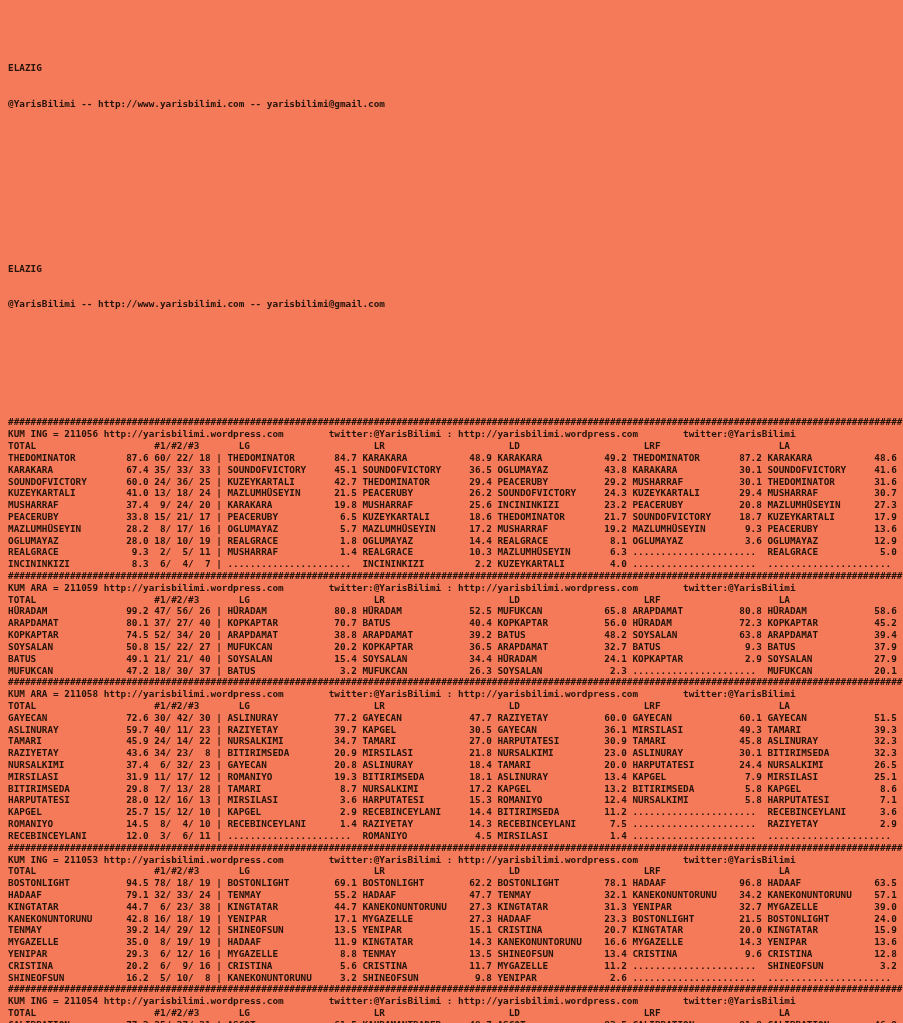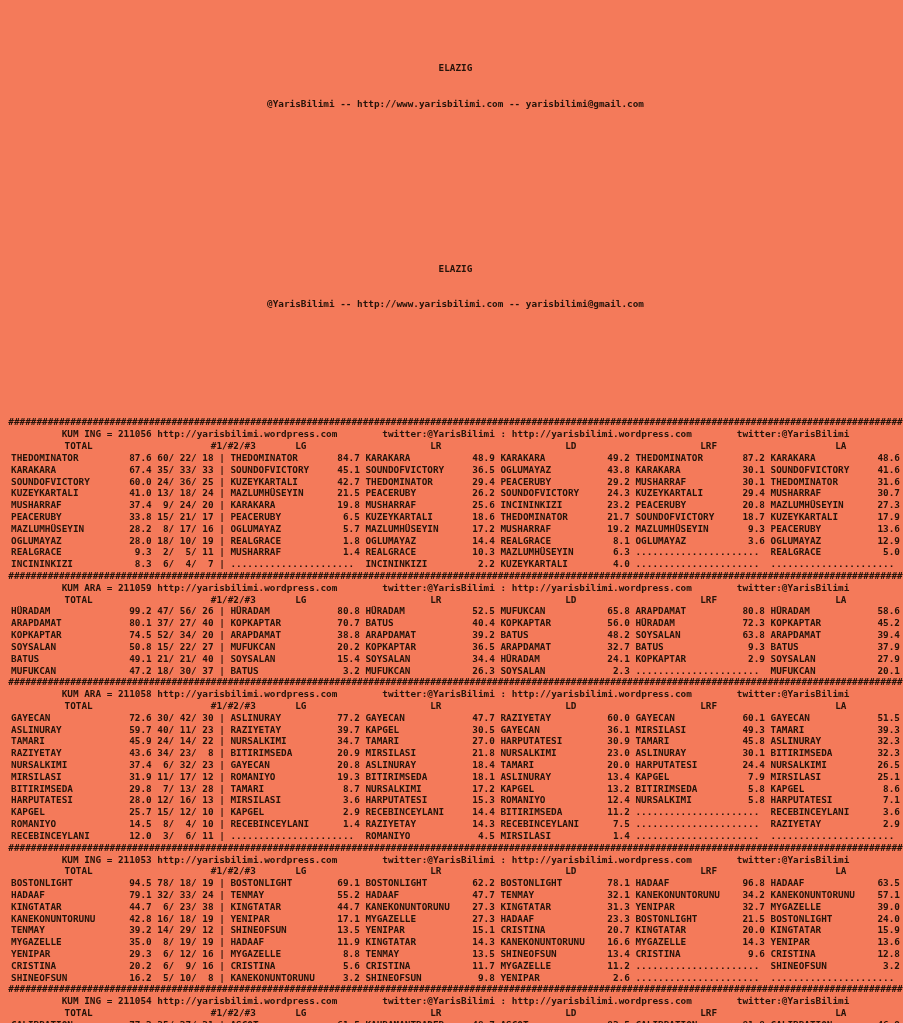--- a/index.html
+++ b/index.html
@@ -11,21 +11,21 @@
     box-sizing: border-box;
     width: 903px; height: 1023px; overflow: hidden;
     padding: 3px 0 0 8px;
     font-family: "DejaVu Sans Mono", "Liberation Mono", monospace;
     font-size: 9.35px;
     line-height: 11.82px;
     font-weight: bold;
     color: #261309;
     white-space: pre;
   }
-  .line { white-space: pre; text-align: center; }
+  .line { white-space: pre; }
   .gap1 { height: 11.82px; }
   .gap3 { height: 35.46px; }
 </style>
 </head>
 <body style="background: rgb(244, 122, 90);">
 
 <div class="terminal" style="color: rgb(38, 19, 9);">
 
   <div>
     <div class="line">ELAZIG</div>

